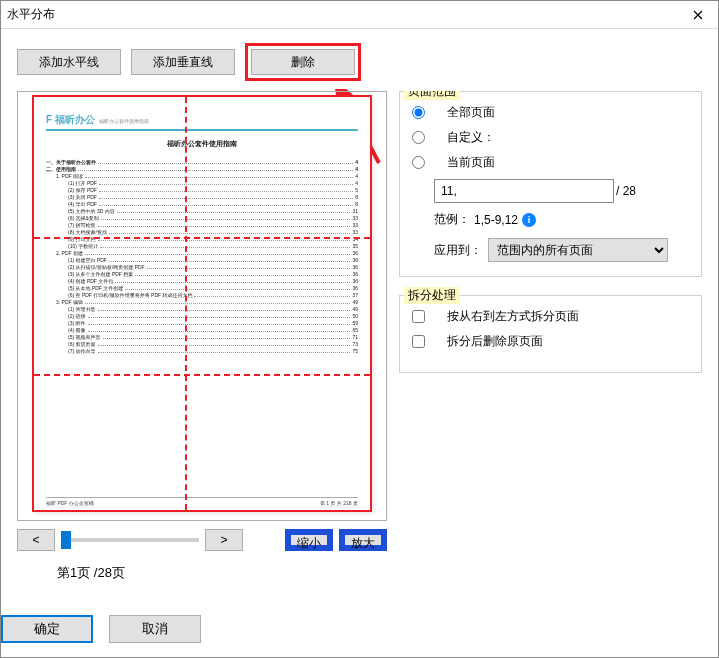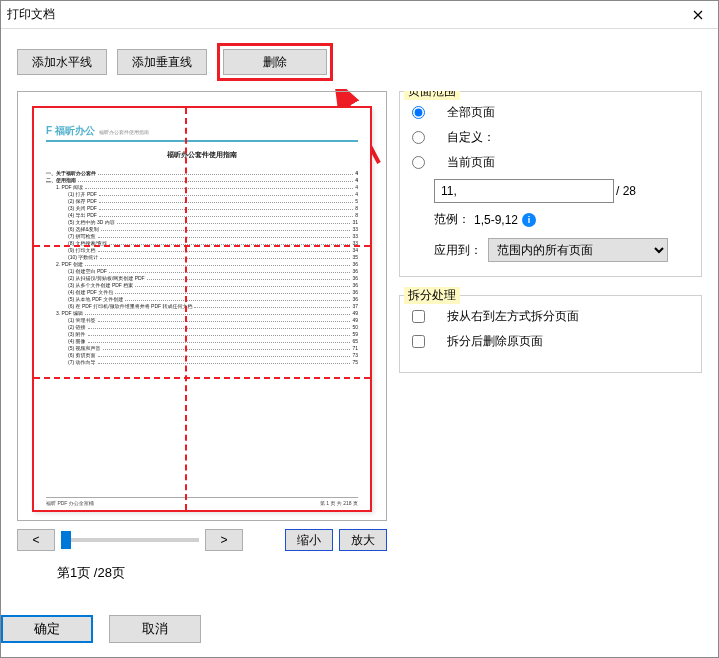--- a/index.html
+++ b/index.html
@@ -6,29 +6,29 @@
 body { font-family: "Microsoft YaHei", sans-serif; font-size: 12px; background: #fff; color: #000; width: 719px; height: 658px; display: flex; flex-direction: column; border: 1px solid #888; overflow: hidden; }
 
 
 .titlebar { height: 28px; display: flex; align-items: center; justify-content: space-between; padding: 0 0 0 6px; border-bottom: 1px solid #ddd; }
 .titlebar .title { font-size: 12px; }
 .titlebar .close { width: 40px; height: 28px; display: flex; align-items: center; justify-content: center; font-size: 14px; cursor: pointer; }
 
 
 .toolbar { padding: 14px 16px 10px 16px; display: flex; gap: 10px; align-items: center; }
 .btn { border: 1px solid #adadad; background: #e1e1e1; padding: 4px 0; height: 26px; font-size: 12px; cursor: pointer; display: inline-flex; align-items: center; justify-content: center; }
-.btn-add { width: 90px; }
+.btn-add { width: 104px; }
 .select { border: 1px solid #adadad; background: #e1e1e1; height: 26px; font-size: 12px; width: 90px; padding-left: 6px; }
 .delete-wrap { border: 3px solid #ee1c25; padding: 3px; display: inline-block; }
 .btn-delete { width: 104px; }
 
 
 .main { flex: 1; display: flex; padding: 0 16px 0 16px; gap: 12px; overflow: hidden; }
 .left { flex: 0 0 370px; display: flex; flex-direction: column; }
-.preview-frame { border: 1px solid #adadad; height: 430px; display: flex; flex-direction: column; padding: 14px 14px 8px 14px; position: relative; }
+.preview-frame { border: 1px solid #adadad; height: 430px; display: flex; flex-direction: column; padding: 3px 14px 8px 14px; position: relative; }
 .page-outer { border: 2px solid #ee1c25; flex: 1; position: relative; background: #fff; box-shadow: 2px 2px 4px rgba(0,0,0,.1); }
 .page-inner { position: absolute; inset: 0; font-size: 6px; color: #222; padding: 16px 12px 10px 12px; overflow: hidden; }
 .logo { display: flex; align-items: baseline; gap: 4px; border-bottom: 2px solid #4fb0cc; padding-bottom: 2px; margin-bottom: 8px; }
 .logo b { font-size: 10px; color: #4fb0cc; }
 .logo span { font-size: 5px; color: #888; }
 .doc-title { text-align: center; font-weight: bold; font-size: 7px; margin-bottom: 10px; }
 .toc { font-size: 5px; line-height: 1.4; }
 .toc .row { display: flex; }
 .toc .row .t { white-space: nowrap; }
 .toc .row .dots { flex: 1; border-bottom: 1px dotted #999; margin: 0 2px 2px 2px; }
@@ -42,21 +42,21 @@
 .guide-h, .guide-v { position: absolute; border-color: #ee1c25; pointer-events: none; }
 .guide-h { left: 0; right: 0; border-top: 2px dashed #ee1c25; }
 .guide-v { top: 0; bottom: 0; border-left: 2px dashed #ee1c25; }
 
 
 .nav-row { display: flex; align-items: center; gap: 6px; margin-top: 8px; }
 .nav-btn { border: 1px solid #adadad; background: #e1e1e1; width: 38px; height: 22px; font-size: 12px; cursor: pointer; }
 .slider { flex: 1; height: 22px; display: flex; align-items: center; }
 .slider input[type=range] { width: 100%; height: 4px; -webkit-appearance: none; background: #d0d0d0; }
 .slider input[type=range]::-webkit-slider-thumb { -webkit-appearance: none; width: 10px; height: 18px; background: #0078d7; }
-.zoom-btn { border: 1px solid #1d4ed8; background: #e1e1e1; width: 48px; height: 22px; font-size: 12px; cursor: pointer; }
+.zoom-btn { border: 6px solid #1d4ed8; background: #e1e1e1; width: 48px; height: 22px; font-size: 12px; cursor: pointer; }
 .page-label { margin-top: 13px; padding-left: 40px; font-size: 13px; }
 
 .right { flex: 1; display: flex; flex-direction: column; gap: 18px; }
 .group { border: 1px solid #d0d0d0; padding: 12px 12px 14px 12px; position: relative; }
 .group-title { position: absolute; top: -9px; left: 4px; background: #fef9c3; padding: 0 4px; font-size: 12px; }
 .radio-row, .check-row { display: flex; align-items: center; gap: 20px; margin-bottom: 8px; font-size: 12px; }
 .radio-row input, .check-row input { margin-right: 2px; }
 .custom-line { display: flex; align-items: center; gap: 2px; padding-left: 22px; margin-top: 4px; margin-bottom: 8px; }
 .custom-line input[type=text] { border: 1px solid #888; height: 24px; width: 180px; padding: 0 6px; font-size: 12px; }
 .range-hint { padding-left: 22px; font-size: 12px; display: flex; align-items: center; gap: 4px; margin-bottom: 10px; }
@@ -69,21 +69,21 @@
 .ok-btn { border: 2px solid #0078d7; background: #e1e1e1; width: 92px; height: 28px; font-size: 13px; cursor: pointer; }
 .cancel-btn { border: 1px solid #adadad; background: #e1e1e1; width: 92px; height: 28px; font-size: 13px; cursor: pointer; }
 
 
 .arrow { position: absolute; pointer-events: none; }
 </style>
 </head>
 <body>
 
 <div class="titlebar">
-  <span class="title">打印文档</span>
+  <span class="title">水平分布</span>
   <div class="close">
     <svg width="10" height="10" viewBox="0 0 10 10">
         <path d="M1 1 L9 9 M9 1 L1 9" stroke="#000" stroke-width="1.2"></path>
       </svg>
   </div>
 </div>
 
 <div class="toolbar" style="position:relative">
   <button class="btn btn-add">添加水平线</button>
   <button class="btn btn-add">添加垂直线</button>

